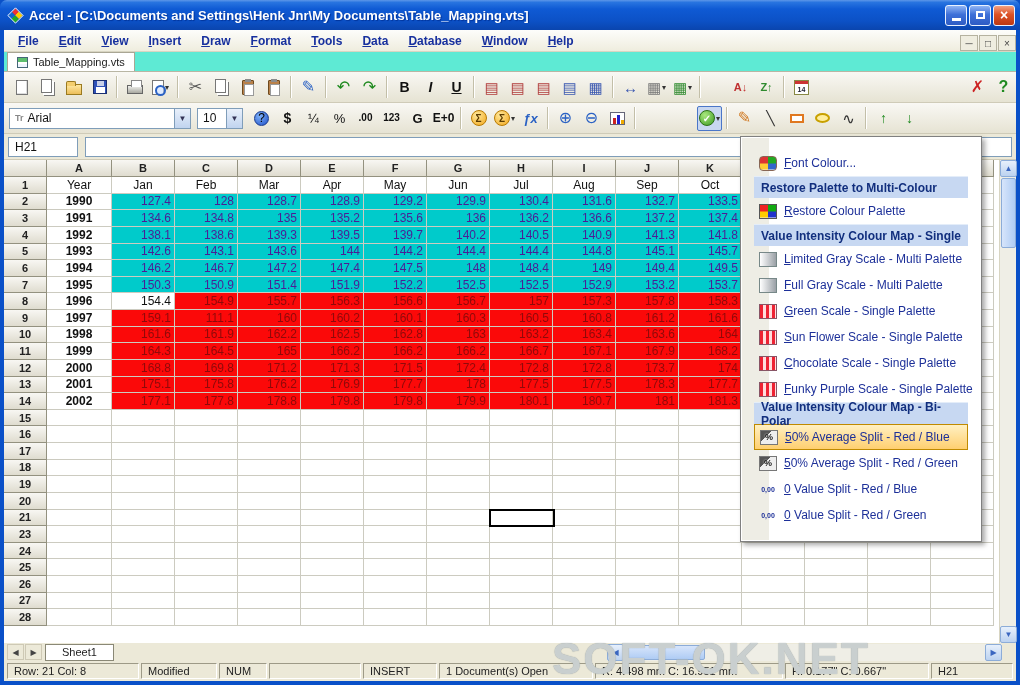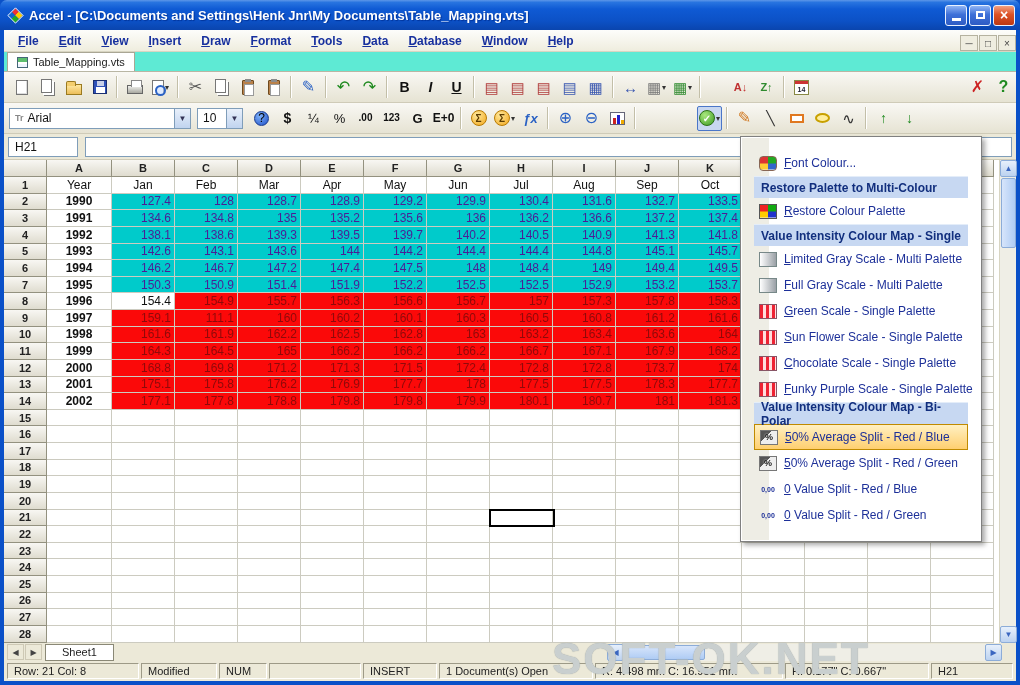--- a/index.html
+++ b/index.html
@@ -768,38 +768,20 @@
           <div class="cell"></div>
           <div class="cell"></div>
           <div class="cell"></div>
           <div class="cell"></div>
           <div class="cell"></div>
           <div class="cell"></div>
           <div class="cell"></div>
           <div class="cell"></div>
         </div>
         <div class="grow">
-          <div class="rhead">22</div>
-          <div class="cell"></div>
-          <div class="cell"></div>
-          <div class="cell"></div>
-          <div class="cell"></div>
-          <div class="cell"></div>
-          <div class="cell"></div>
-          <div class="cell"></div>
-          <div class="cell"></div>
-          <div class="cell"></div>
-          <div class="cell"></div>
-          <div class="cell"></div>
-          <div class="cell"></div>
-          <div class="cell"></div>
-          <div class="cell"></div>
-          <div class="cell"></div>
-        </div>
-        <div class="grow">
           <div class="rhead">23</div>
           <div class="cell"></div>
           <div class="cell"></div>
           <div class="cell"></div>
           <div class="cell"></div>
           <div class="cell"></div>
           <div class="cell"></div>
           <div class="cell"></div>
           <div class="cell"></div>
           <div class="cell"></div>

